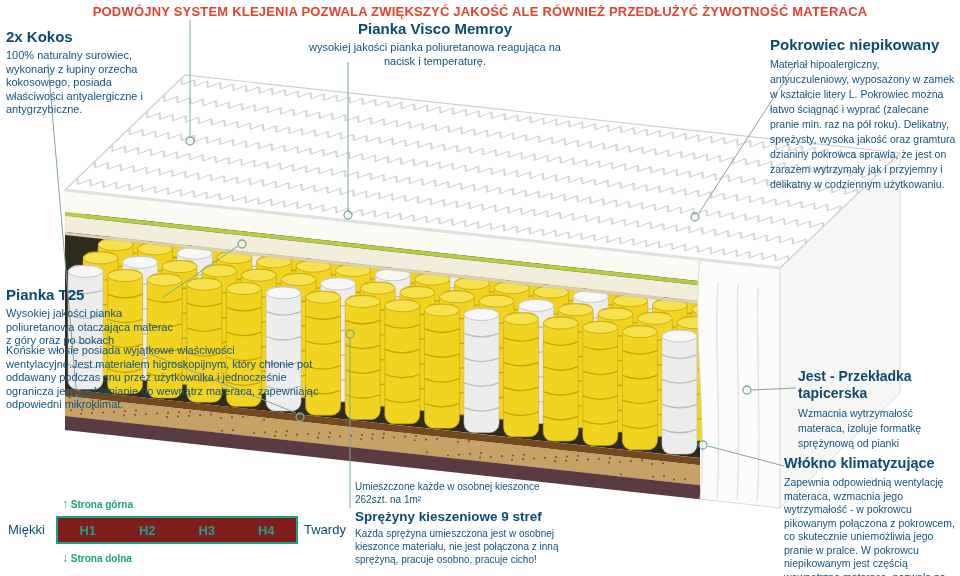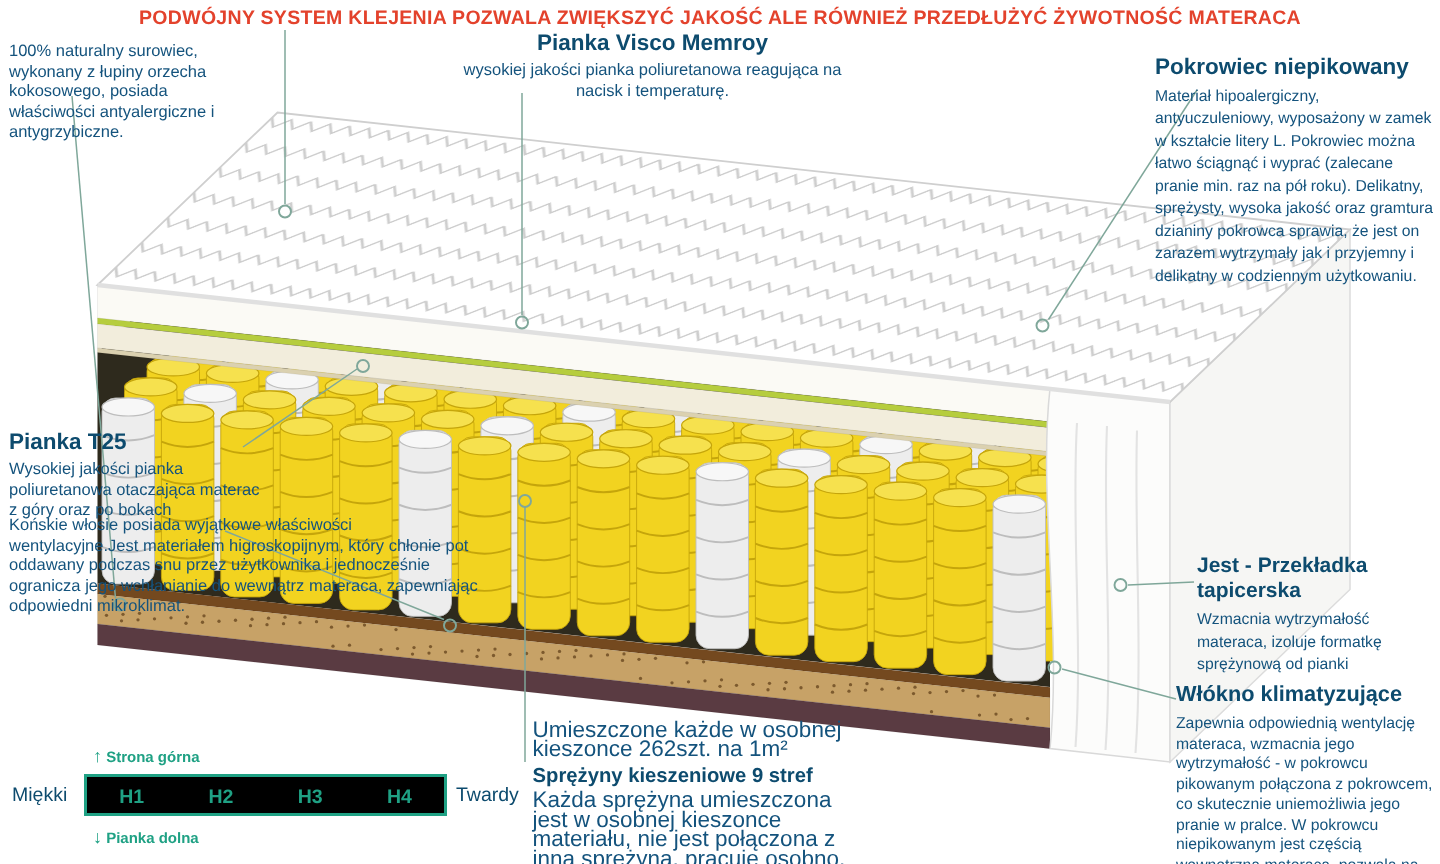--- a/index.html
+++ b/index.html
@@ -4,27 +4,27 @@
 <style>
   *{margin:0;padding:0;box-sizing:border-box}
   html,body{width:960px;height:576px}
   body{position:relative;background:#fff;font-family:"Liberation Sans",sans-serif;overflow:hidden}
   svg.stage{position:absolute;left:0;top:0}
   .hdr{position:absolute;top:4px;left:0;width:100%;text-align:center;font-size:13px;font-weight:bold;
        color:var(--header_red);letter-spacing:.2px}
   .callout{position:absolute;color:var(--body_navy)}
   .callout h3{font-size:15px;font-weight:bold;color:var(--heading_navy);margin-bottom:4px;line-height:17px}
   .callout p{font-size:11px;line-height:13.5px}
-  .callout p.small{font-size:15px;line-height:13px}
+  .callout p.small{font-size:10px;line-height:13px}
   .callout.right p{font-size:10.5px;line-height:15px}
   .callout.center{text-align:center}
   .side-label{position:absolute;color:var(--accent_teal);font-size:10px;font-weight:bold}
   .side-label .arr{font-size:12px;font-weight:bold}
   .firm-end{position:absolute;color:var(--heading_navy);font-weight:normal;font-size:13px}
-  .hbox{position:absolute;width:242px;height:28px;border:2px solid var(--accent_teal);background:#000000;
+  .hbox{position:absolute;width:242px;height:28px;border:2px solid var(--accent_teal);background:#7f1d1d;
         display:flex;align-items:center;justify-content:space-around;font-size:13px;font-weight:bold;
         color:var(--accent_teal)}
 </style>
 </head>
 <body>
 
 <svg class="stage" id="mattress" width="960" height="576" viewBox="0 0 960 576">
     <defs>
       <pattern id="zig" width="26" height="24" patternUnits="userSpaceOnUse" patternTransform="matrix(0.994,0.1085,0.7229,-0.6928,65,190)">
         <path d="M0,17 L6.5,9 L13,17 L19.5,9 L26,17" fill="none" stroke="#cdcdcd" stroke-width="1.5"></path>
@@ -536,20 +536,21 @@
     <circle cx="747" cy="390" r="4" fill="none" stroke="#7fa79a" stroke-width="1.3"></circle>
     <path d="M784,466 L708,446" fill="none" stroke="#7fa79a" stroke-width="1"></path>
     <circle cx="703" cy="445" r="4" fill="none" stroke="#7fa79a" stroke-width="1.3"></circle>
     <path d="M350,508 L350,338" fill="none" stroke="#7fa79a" stroke-width="1"></path>
     <circle cx="350" cy="334" r="4" fill="none" stroke="#7fa79a" stroke-width="1.3"></circle>
   </svg>
 
 <div class="hdr">PODWÓJNY SYSTEM KLEJENIA POZWALA ZWIĘKSZYĆ JAKOŚĆ ALE RÓWNIEŻ PRZEDŁUŻYĆ ŻYWOTNOŚĆ MATERACA</div>
 
 <div class="callout" style="left:6px;top:28px;width:154px">
+  <h3>2x Kokos</h3>
   <p>100% naturalny surowiec, wykonany z łupiny orzecha kokosowego, posiada właściwości antyalergiczne i antygrzybiczne.</p>
 </div>
 
 <div class="callout center" style="left:295px;top:20px;width:280px">
   <h3>Pianka Visco Memroy</h3>
   <p>wysokiej jakości pianka poliuretanowa reagująca na nacisk i temperaturę.</p>
 </div>
 
 <div class="callout right" style="left:770px;top:36px;width:186px">
   <h3>Pokrowiec niepikowany</h3>
@@ -592,14 +593,14 @@
   <span>H1</span>
   <span>H2</span>
   <span>H3</span>
   <span>H4</span>
 </div>
 
 <div class="firm-end" style="left:304px;top:522px">Twardy</div>
 
 <div class="side-label" style="left:62px;top:551px">
   <span class="arr">↓</span>
-  <span>Pianka dolna</span>
+  <span>Strona dolna</span>
 </div>
 
 </body></html>

